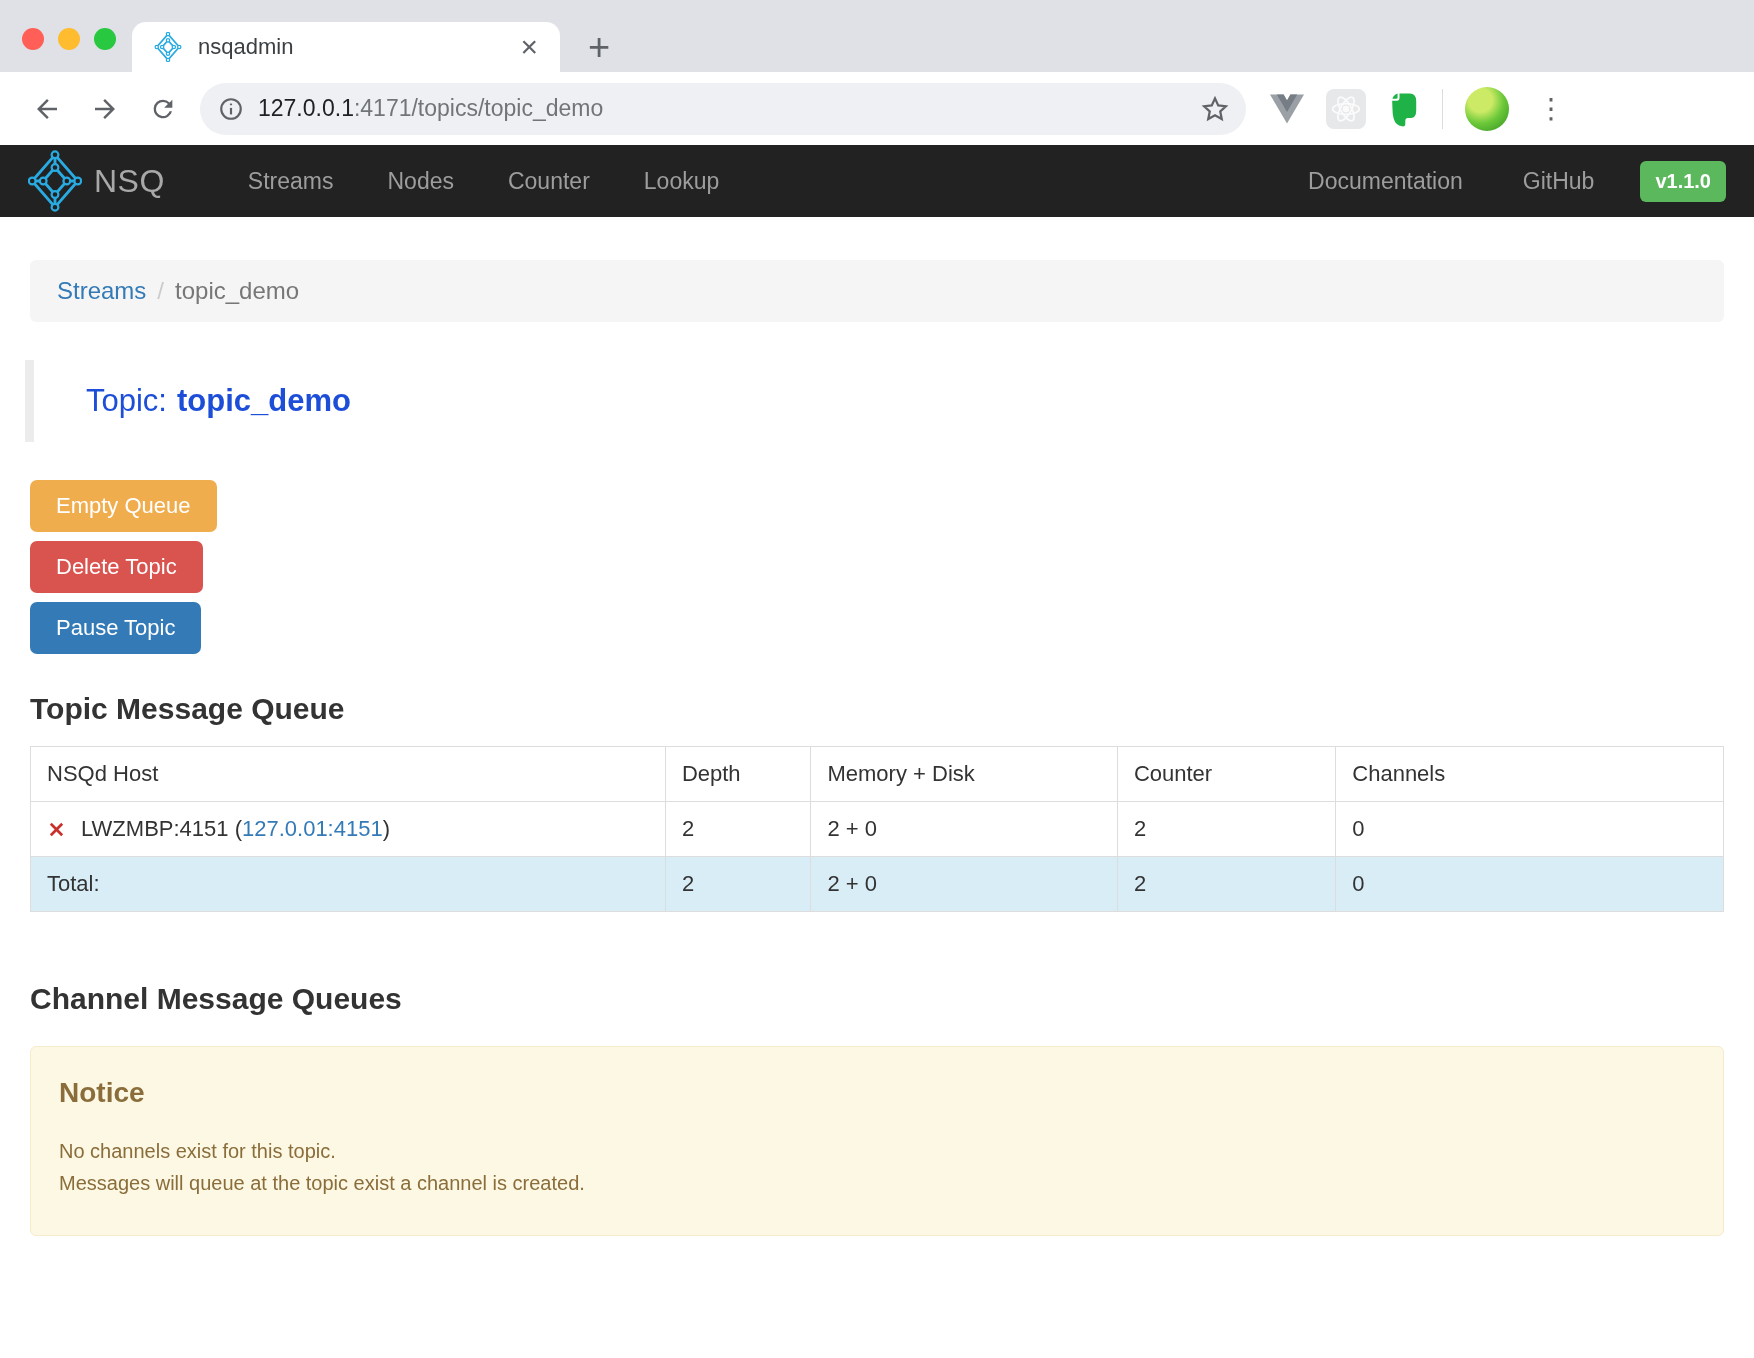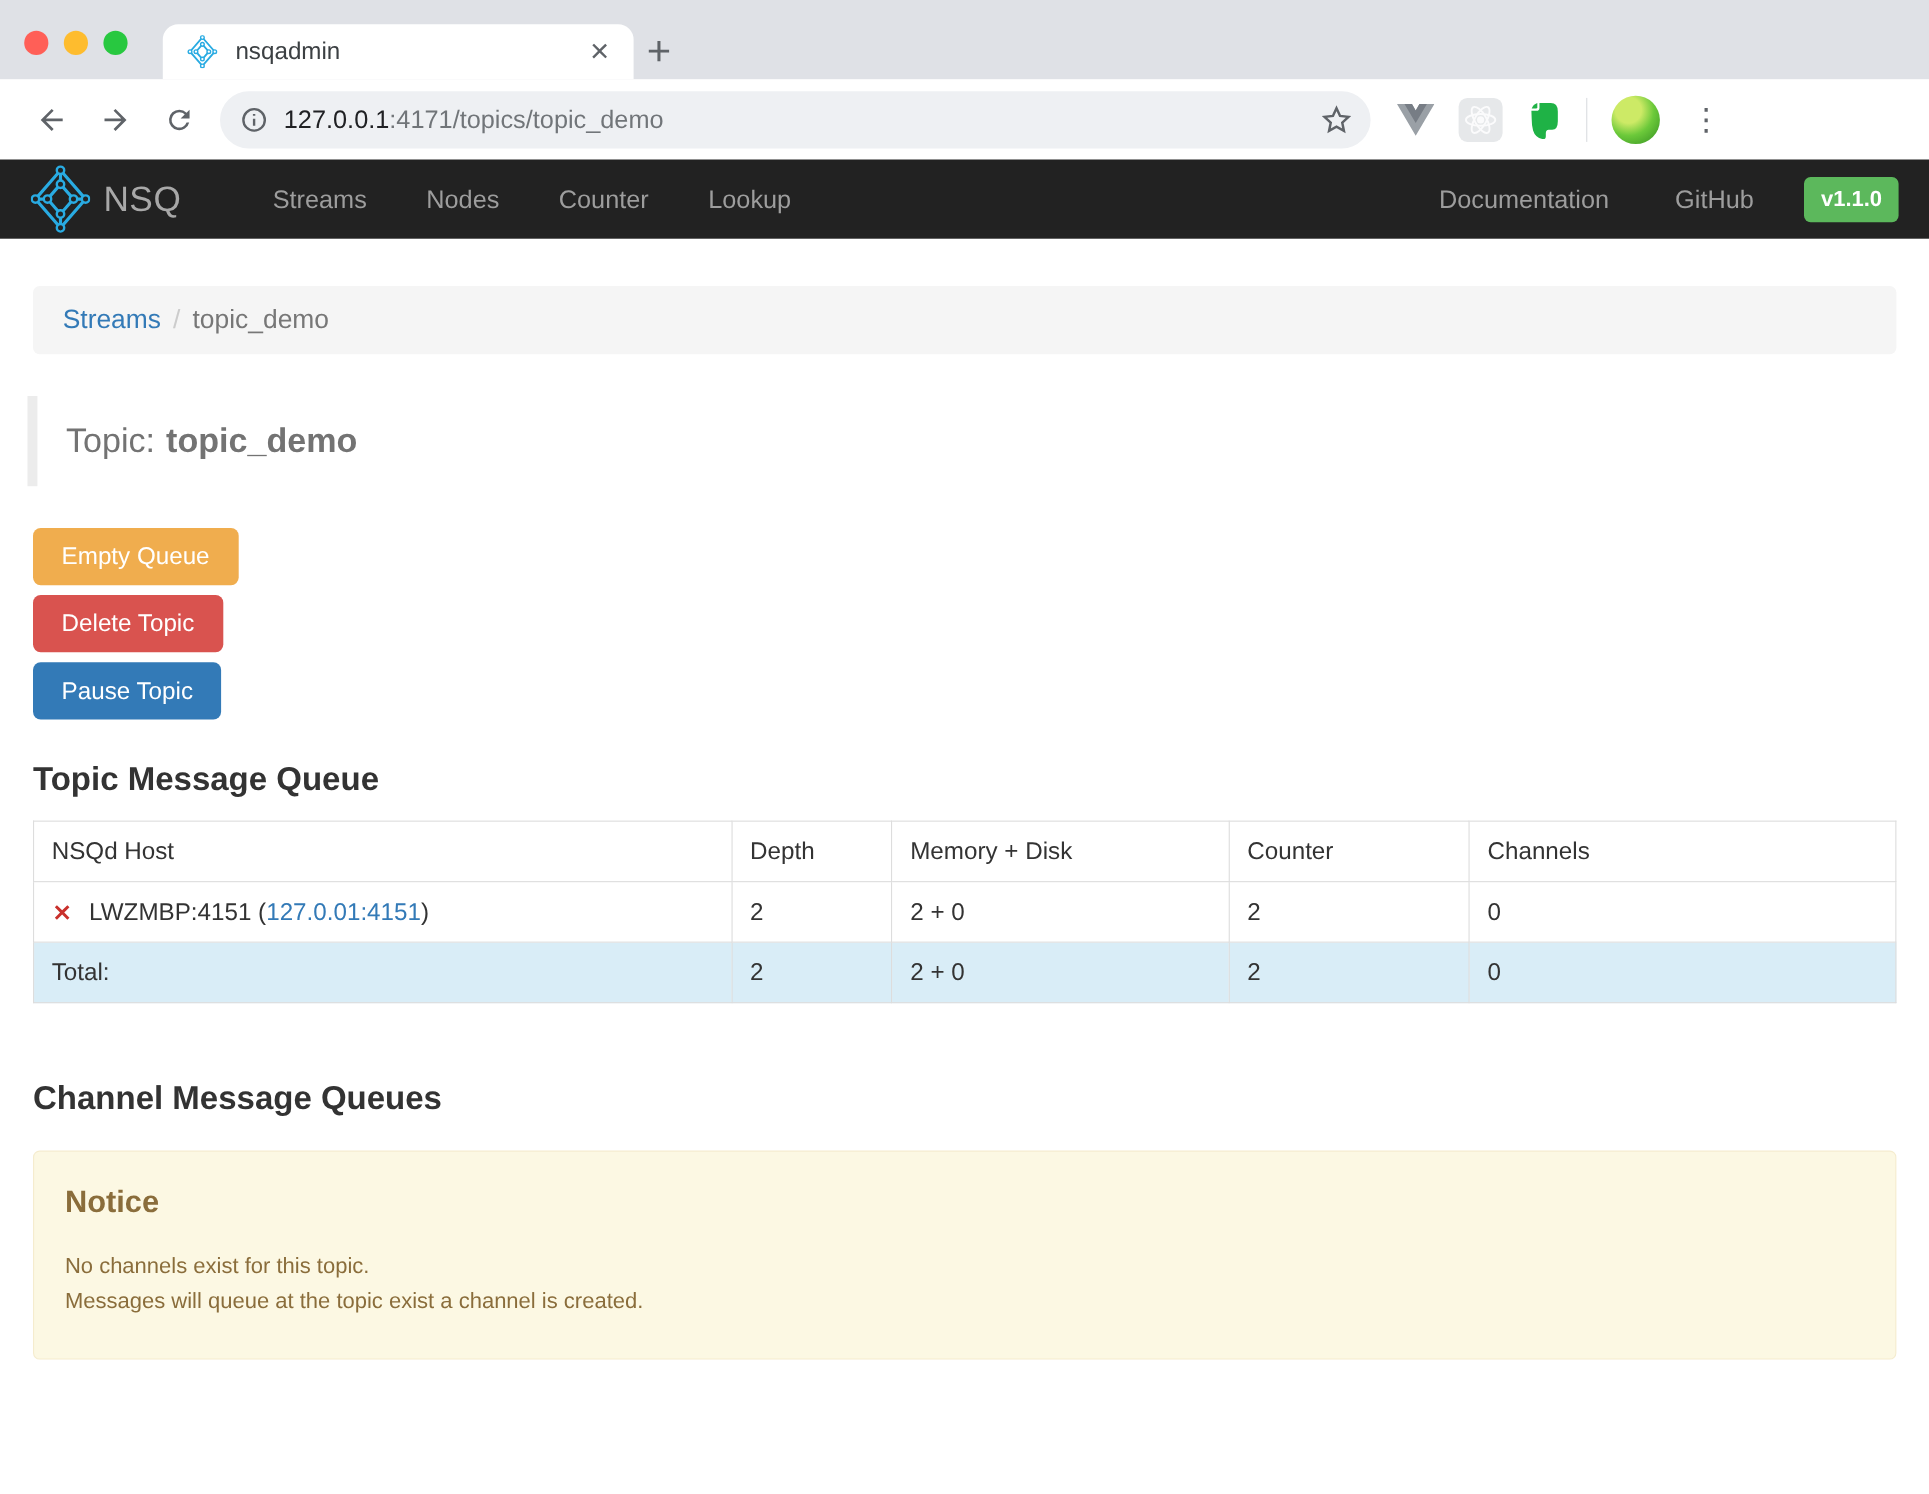--- a/index.html
+++ b/index.html
@@ -4,21 +4,21 @@
 <style>
   * { margin:0; padding:0; box-sizing:border-box; }
   html,body { width:1754px; height:1358px; background:#fff; overflow:hidden;
               font-family:"Liberation Sans", sans-serif; }
 
   
   .tabstrip { height:72px; background:#dfe1e6; position:relative; }
   .traffic { position:absolute; top:28px; left:22px; display:flex; gap:14px; }
   .light { width:22px; height:22px; border-radius:50%; }
   .light.red { background:#ff5f57; } .light.yellow { background:#febc2e; } .light.green { background:#28c840; }
-  .tab { position:absolute; left:148px; top:22px; width:428px; height:50px; background:#fff;
+  .tab { position:absolute; left:132px; top:22px; width:428px; height:50px; background:#fff;
          border-radius:14px 14px 0 0; display:flex; align-items:center; padding:0 18px 0 22px; }
   .tab-title { font-size:22px; color:#3c4043; margin-left:16px; flex:1; }
   .tab-close { font-size:30px; color:#5f6368; line-height:1; margin-right:4px; }
   .newtab { position:absolute; left:588px; top:26px; font-size:38px; color:#5f6368; font-weight:300; }
 
   .toolbar { height:73px; background:#fff; display:flex; align-items:center; padding:0 18px; }
   .navbtn { width:34px; height:34px; display:flex; align-items:center; justify-content:center; margin:0 12px; }
   .urlbar { flex:1; height:52px; background:#eef0f3; border-radius:26px; margin:0 14px 0 8px;
             display:flex; align-items:center; padding:0 16px 0 18px; max-width:1046px; }
   .url-text { font-size:23px; margin-left:14px; flex:1; white-space:nowrap; overflow:hidden; }
@@ -43,22 +43,22 @@
                    padding:9px 15px; border-radius:6px; margin-left:16px; }
 
   
   .content { padding:0 30px; }
   .breadcrumb { margin-top:43px; background:#f5f5f5; border-radius:6px; padding:17px 27px; font-size:24px; }
   .crumb-link { color:#337ab7; }
   .crumb-sep { color:#ccc; padding:0 11px; }
   .crumb-current { color:#777; }
 
   .topic-head { margin-top:38px; margin-left:-5px; border-left:9px solid #ececec;
-                padding-left:26px; height:82px; display:flex; align-items:center;
-                font-size:31px; color:#737373; }
+                padding-left:52px; height:82px; display:flex; align-items:center;
+                font-size:31px; color:#1d4ed8; }
   .topic-name { font-weight:bold; margin-left:10px; }
 
   .btn-stack { margin-top:38px; }
   .btn { display:block; width:fit-content; border:none; color:#fff; font-size:22px;
          font-family:"Liberation Sans", sans-serif; padding:13px 26px; border-radius:7px;
          margin-bottom:9px; cursor:pointer; }
   .btn-warning { background:#f0ad4e; }
   .btn-danger  { background:#d9534f; }
   .btn-primary { background:#337ab7; }
 

